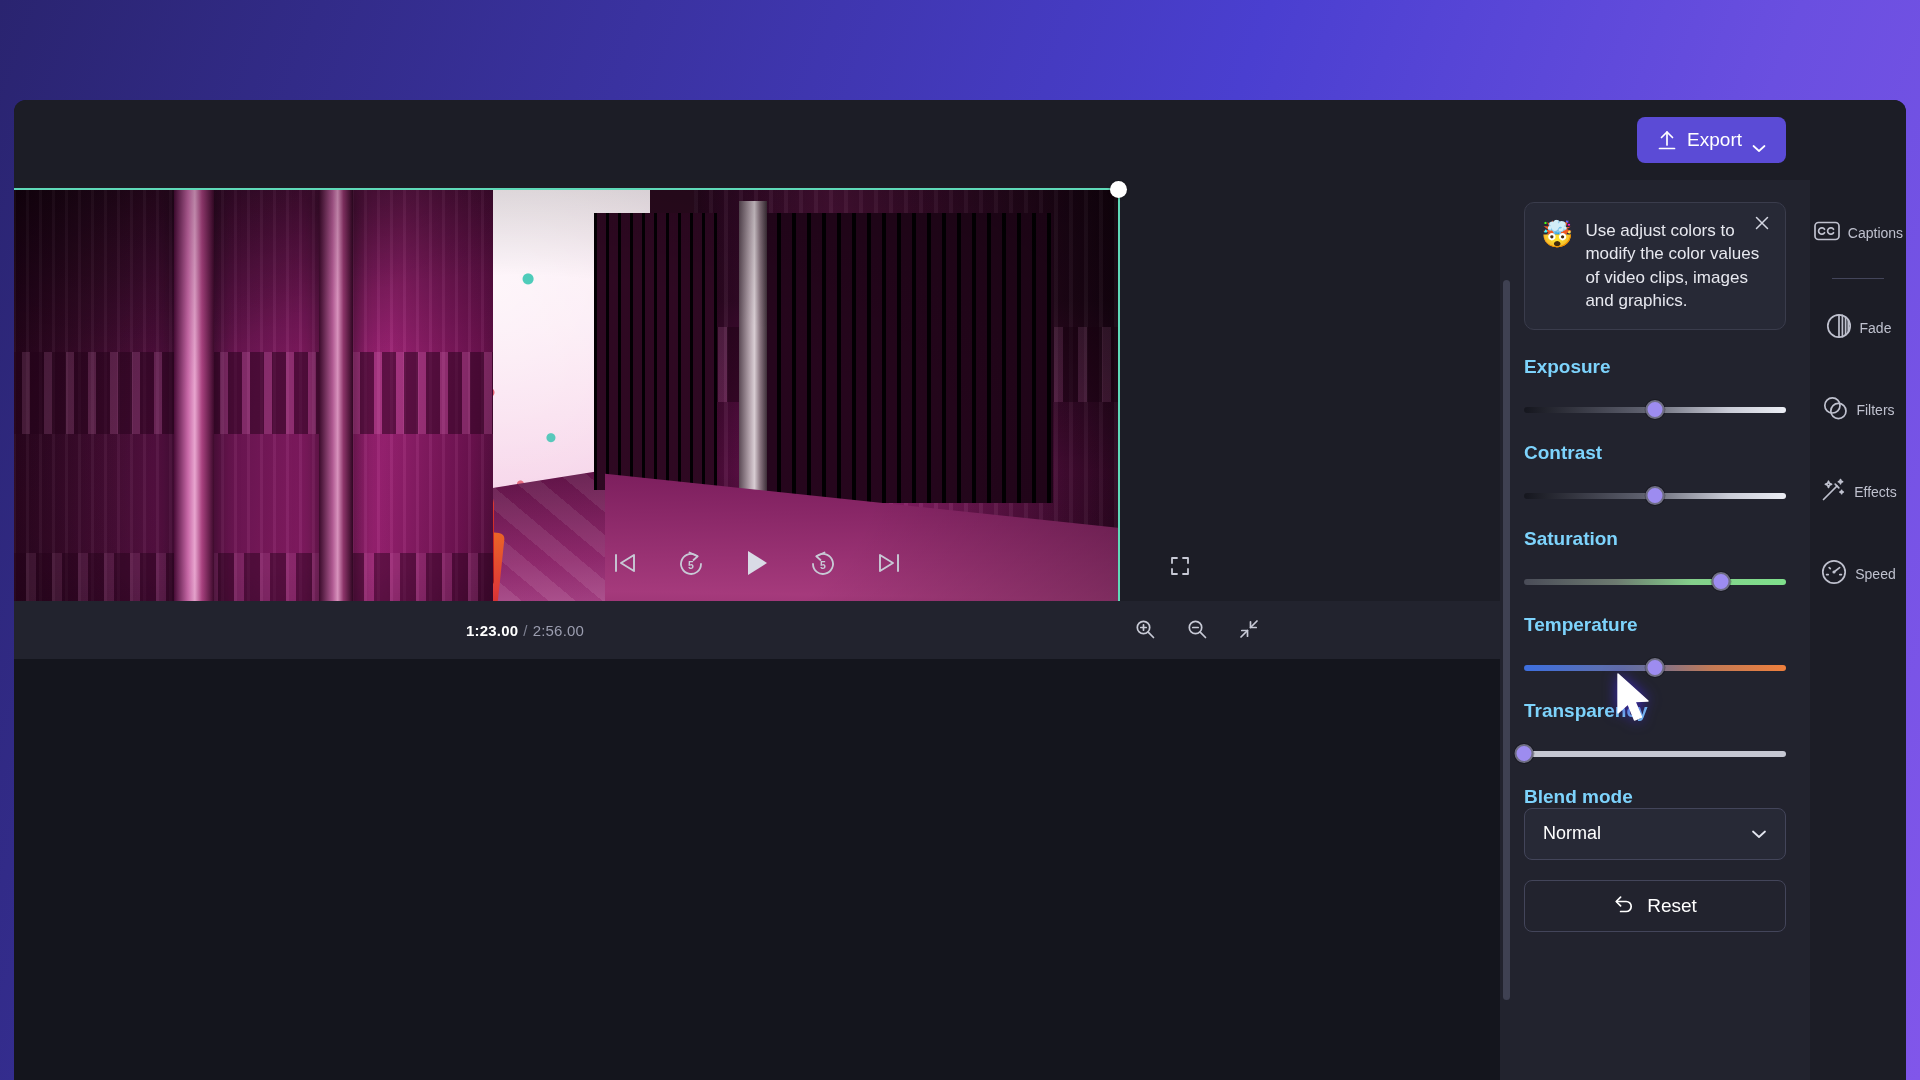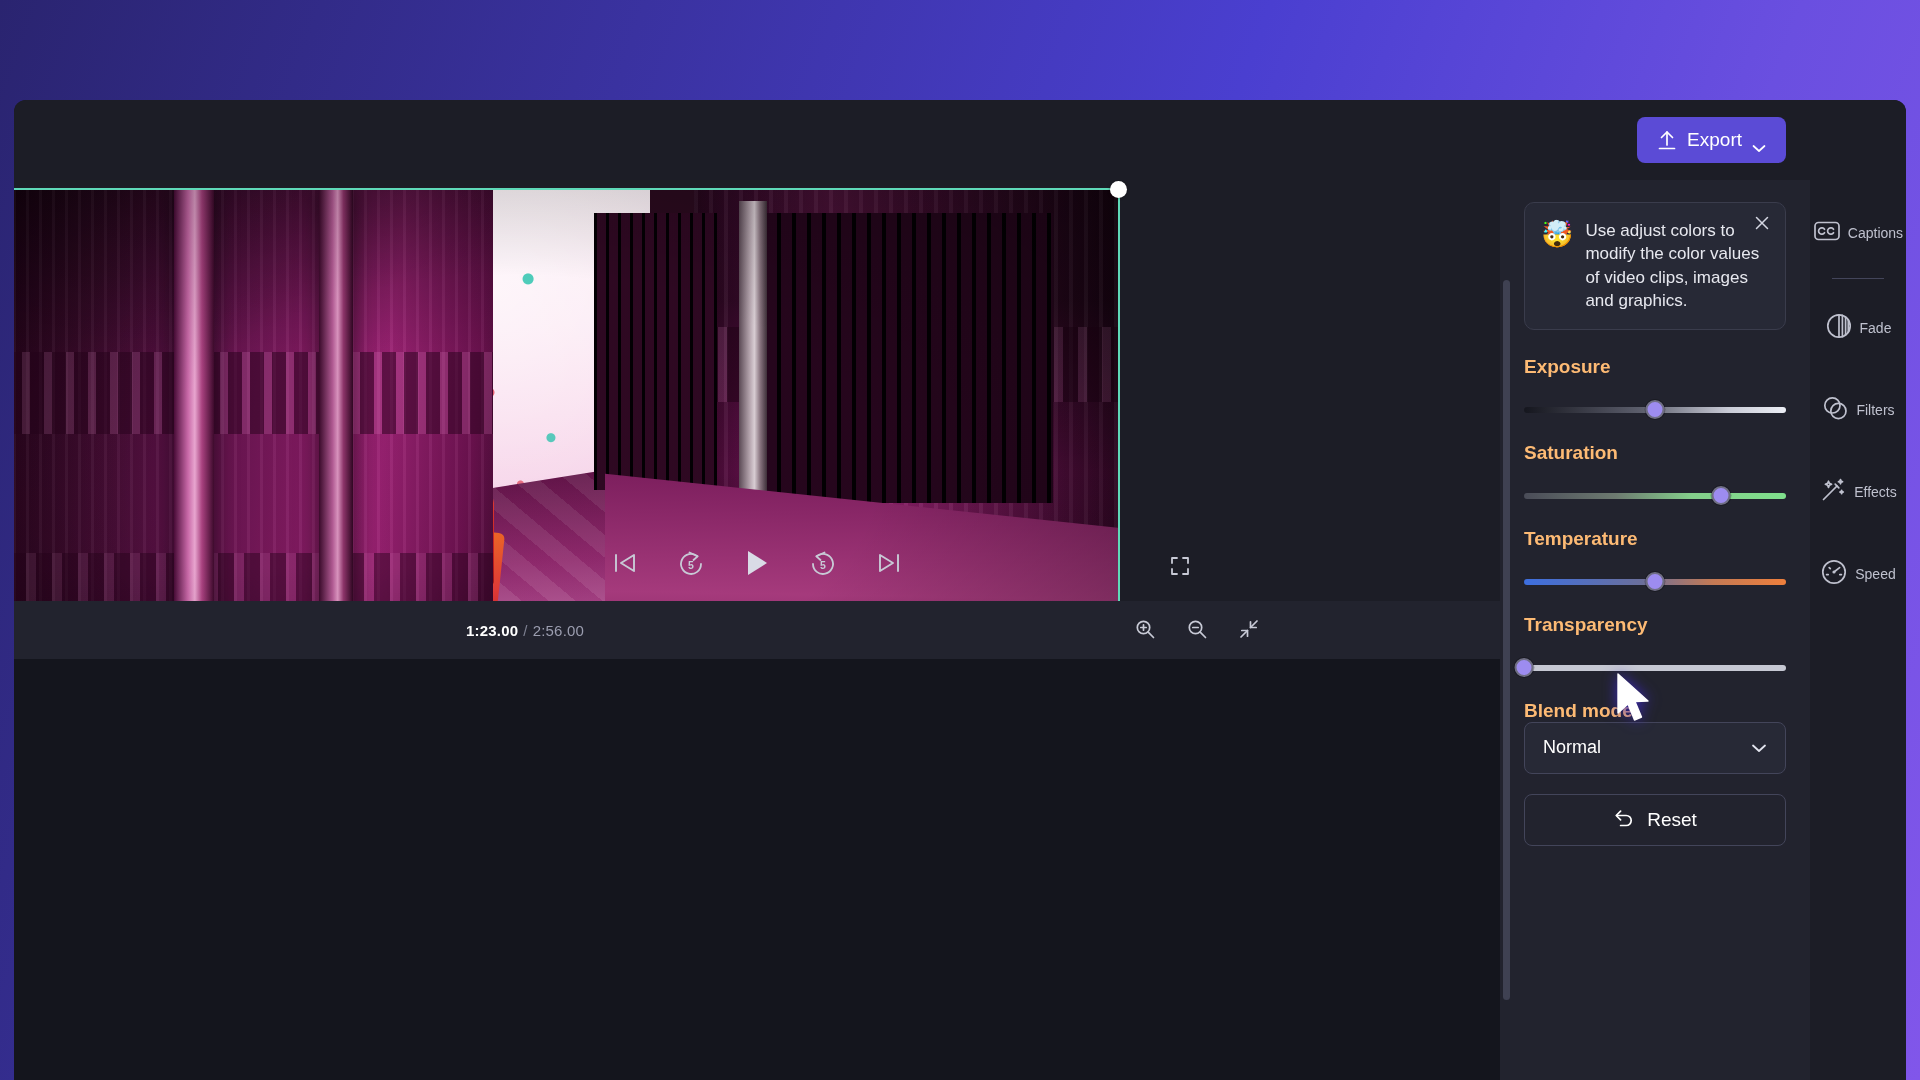--- a/index.html
+++ b/index.html
@@ -327,21 +327,21 @@
   #tip-emoji { font-size:26px; line-height:1; flex:0 0 auto; margin-top:2px; }
   #tip-text { font-size:17px; line-height:1.38; color:#e7e8ef; max-width:190px; }
   #tip-close {
     position:absolute; right:10px; top:8px;
     background:none; border:none; cursor:pointer;
     width:26px; height:26px; display:flex; align-items:center; justify-content:center;
   }
 
   .ctrl-group { margin-bottom: 22px; }
   .ctrl-label {
-    font-size:19px; font-weight:700; color:#fdba74;
+    font-size:19px; font-weight:700; color:#7dd3fc;
     margin-bottom: 22px;
   }
   .ctrl-label.tight { margin-bottom: 0; }
 
   .slider {
     position:relative; height:20px; display:flex; align-items:center;
     cursor:pointer;
   }
   .slider .track {
     position:absolute; left:0; right:0; height:6px; border-radius:3px;
@@ -581,20 +581,27 @@
               <svg viewBox="0 0 16 16" width="16" height="16" fill="none" stroke="#d4d6e2" stroke-width="1.5" stroke-linecap="round">
                 <path d="M2.5 2.5l11 11M13.5 2.5l-11 11"></path>
               </svg>
             </span>
           </button>
         </div>
 
         <div id="controls-list">
             <div class="ctrl-group">
               <div class="ctrl-label">Exposure</div>
+              <div class="slider">
+                <div class="track bw"></div>
+                <div class="thumb" style="left: 50%;"></div>
+              </div>
+            </div>
+            <div class="ctrl-group">
+              <div class="ctrl-label">Contrast</div>
               <div class="slider">
                 <div class="track bw"></div>
                 <div class="thumb" style="left: 50%;"></div>
               </div>
             </div>
             <div class="ctrl-group">
               <div class="ctrl-label">Saturation</div>
               <div class="slider">
                 <div class="track satur"></div>
                 <div class="thumb" style="left: 75%;"></div>

